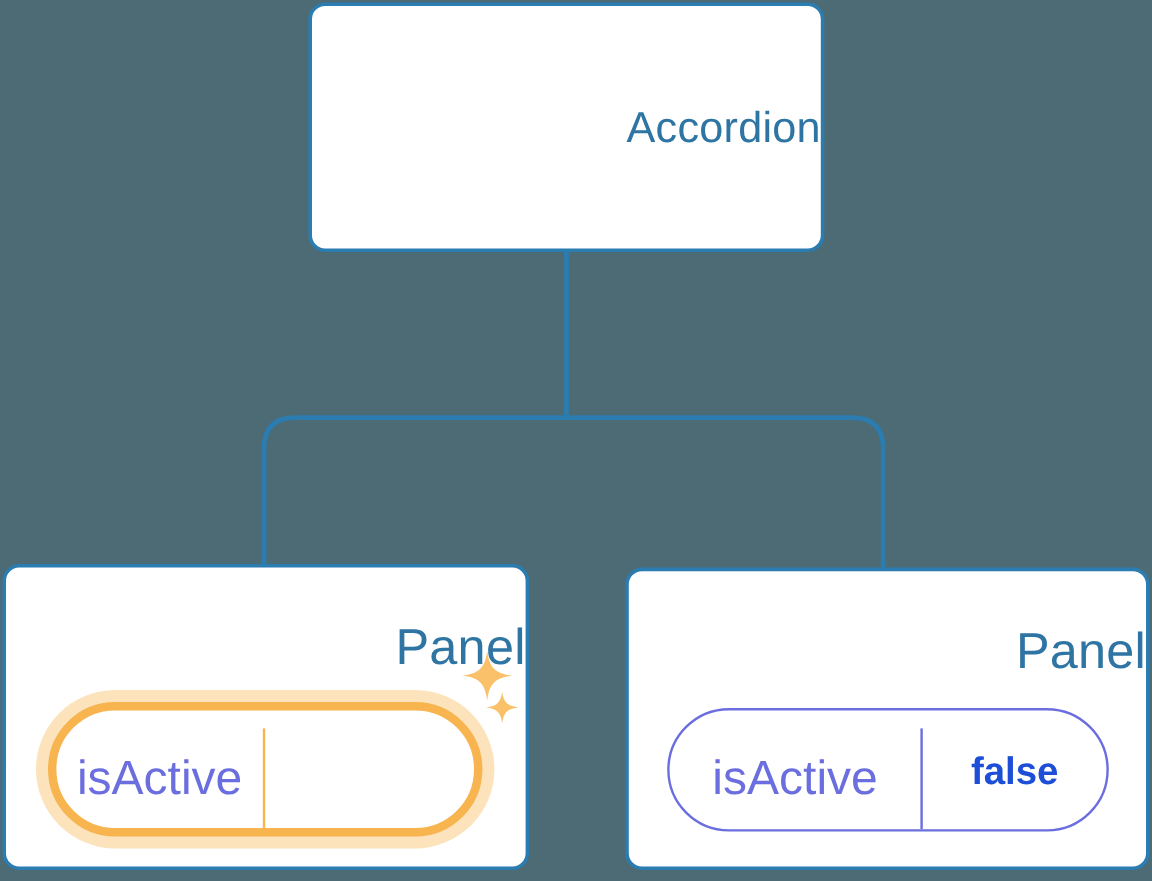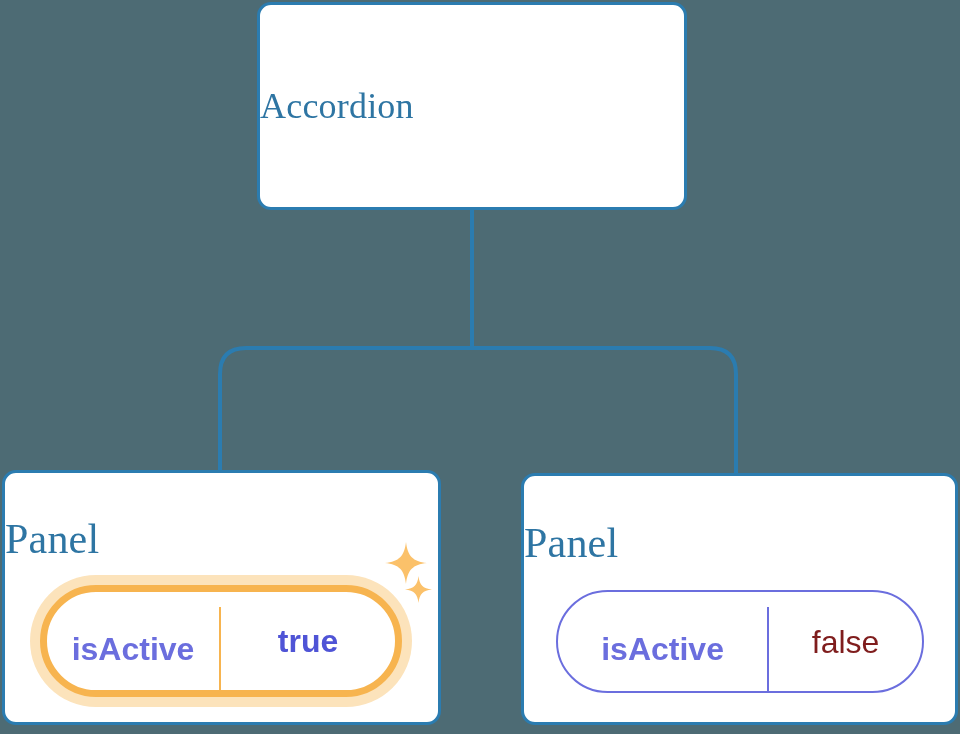--- a/index.html
+++ b/index.html
@@ -32,22 +32,21 @@
 
   
   .node-card {
     position: absolute;
     background: #ffffff;
     border: 3px solid #2b7cb0;
     border-radius: 14px;
     box-sizing: border-box;
     display: flex;
     flex-direction: column;
-    align-items: flex-start;
-    font-family: Liberation Serif, serif;
+    align-items: flex-end;
   }
   .node-title {
     color: #2e75a3;
     font-size: 42px;
     font-weight: 400;
     letter-spacing: 0.2px;
     line-height: 1;
     white-space: nowrap;
   }
 
@@ -94,28 +93,28 @@
   .prop-cell {
     display: flex;
     align-items: center;
     justify-content: center;
     box-sizing: border-box;
     line-height: 1;
     white-space: nowrap;
   }
   .prop-key {
     color: #6b6ede;
+    font-size: 40px;
+    font-weight: 400;
+    margin-top: 15px;
+  }
+  .prop-val {
+    color: #1d4ed8;
     font-size: 32px;
     font-weight: 700;
-    margin-top: 15px;
-  }
-  .prop-val {
-    color: #7f1d1d;
-    font-size: 32px;
-    font-weight: 400;
   }
 
   
   #pill-left-wrap {
     position: absolute;
     left: 30px;
     top: 575px;
     width: 382px;
     height: 132px;
     border-radius: 999px;
@@ -182,21 +181,20 @@
     <span class="node-title">Accordion</span>
   </div>
 
   <div class="node-card" id="node-panel-left">
     <span class="node-title">Panel</span>
   </div>
 
   <div id="pill-left-wrap">
     <div class="prop-pill" id="pill-left">
       <div class="prop-cell prop-key">isActive</div>
-      <div class="prop-cell prop-val">true</div>
     </div>
   </div>
 
   <svg class="sparkle" id="sparkle-big" viewBox="0 0 100 100">
     <path d="M50 0 C54 34 66 46 100 50 C66 54 54 66 50 100 C46 66 34 54 0 50 C34 46 46 34 50 0 Z" fill="#fbc16a"></path>
   </svg>
   <svg class="sparkle" id="sparkle-small" viewBox="0 0 100 100">
     <path d="M50 0 C54 34 66 46 100 50 C66 54 54 66 50 100 C46 66 34 54 0 50 C34 46 46 34 50 0 Z" fill="#fbc16a"></path>
   </svg>
 

